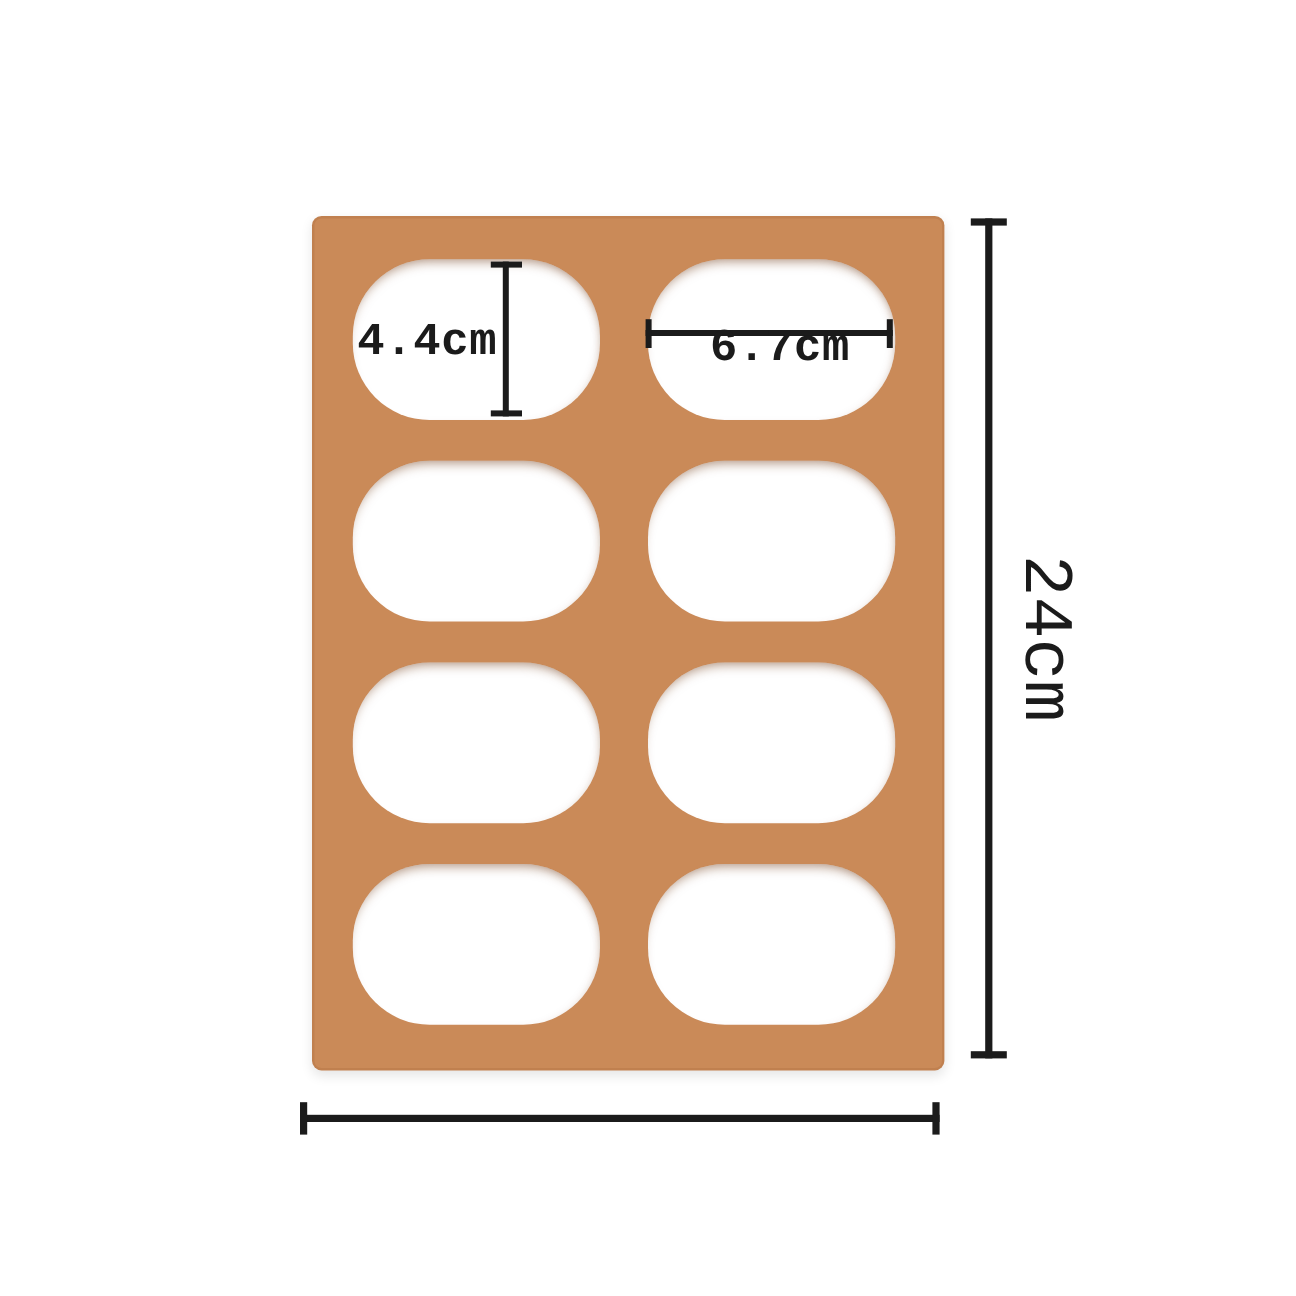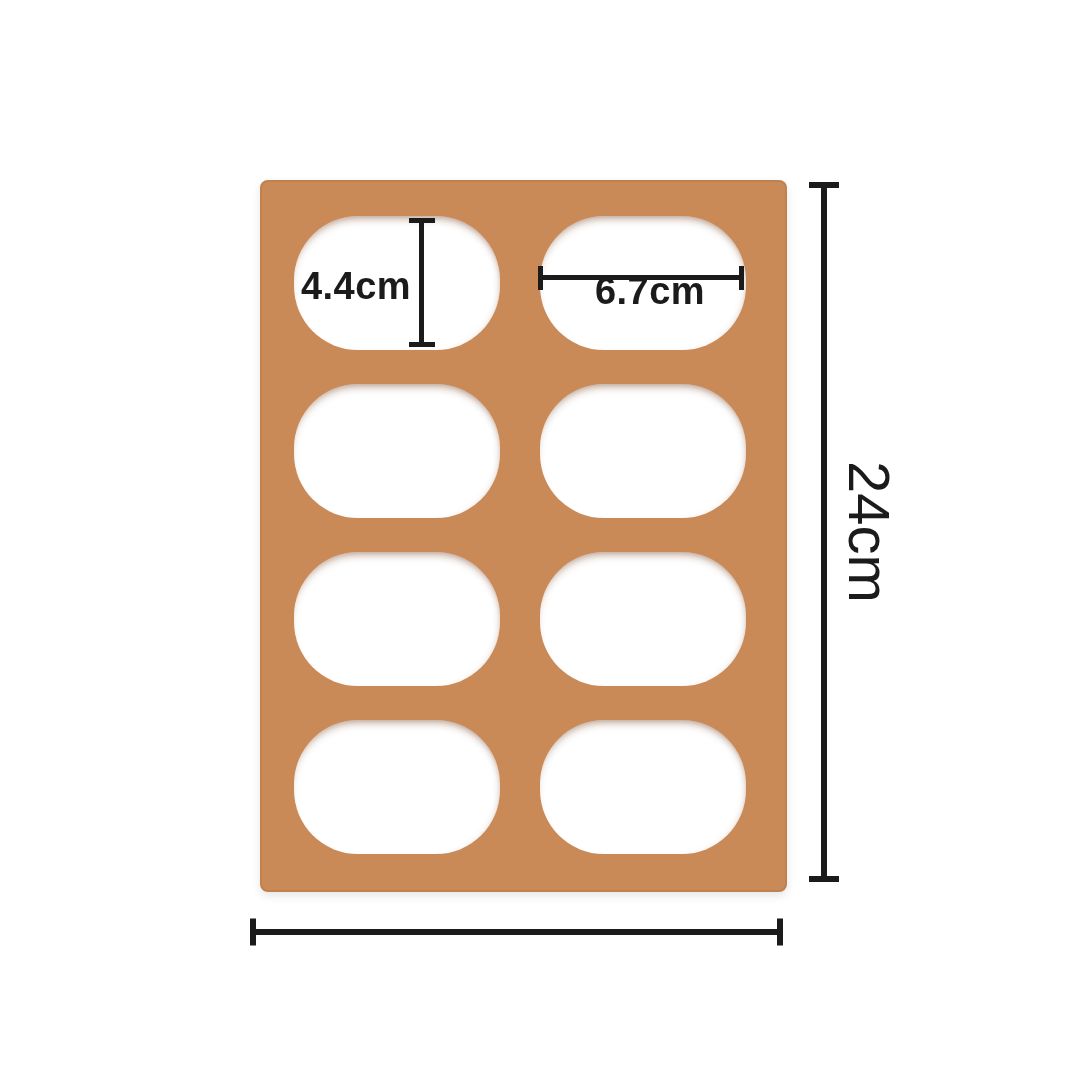--- a/index.html
+++ b/index.html
@@ -2,21 +2,21 @@
 <html><head>
 <meta charset="utf-8">
 <style>
   html, body { margin: 0; padding: 0; background: #ffffff; }
   .stage {
     position: relative;
     width: 1080px;
     height: 976px;
     background: var(--bg, #ffffff);
     overflow: hidden;
-    font-family: Liberation Sans, sans-serif;
+    font-family: Liberation Mono, monospace;
     color: var(--ink, #1b1b1b);
   }
 
   
   .mat {
     position: absolute;
     left: 260px;
     top: 180px;
     width: 527px;
     height: 712px;

